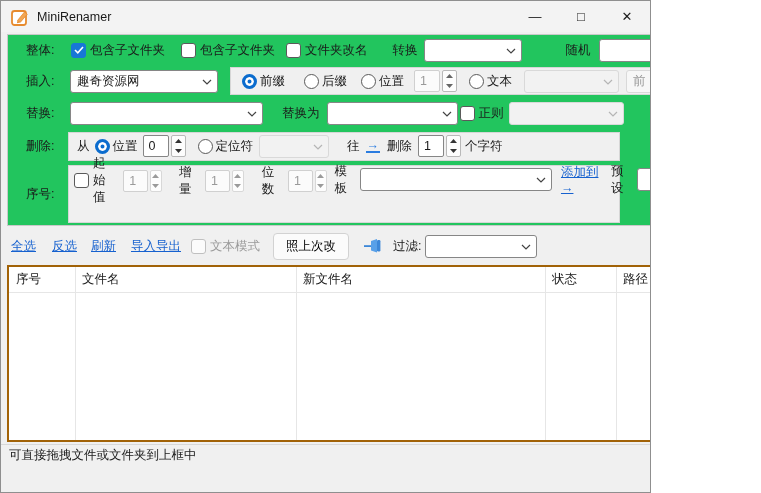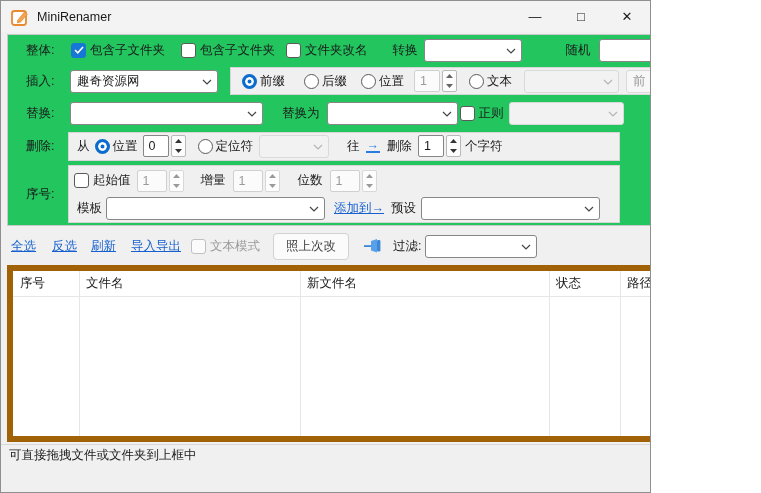--- a/index.html
+++ b/index.html
@@ -45,27 +45,27 @@
   
   .num { height: 22px; background: #fff; border: 1px solid #868686; border-radius: 2px; display: flex; align-items: center; padding-left: 5px; }
   .num.dis { background: #fbfbfb; border-color: #d0d0d0; color: #9a9a9a; }
   .steppers { width: 15px; height: 22px; margin-left: 2px; border: 1px solid #b9b9b9; border-radius: 2px; background: #fdfdfd; display: flex; flex-direction: column; }
   .steppers span { flex: 1; display: flex; align-items: center; justify-content: center; line-height: 0; }
   .steppers.dis { border-color: #d8d8d8; }
 
   
   .lnk { color: #1661cf; text-decoration: underline; cursor: pointer; }
   .btn { height: 27px; background: #fdfdfd; border: 1px solid #878787; border-radius: 4px; display: inline-flex; align-items: center; justify-content: center; font-size: 12.5px; }
-  .btn.dis { color: #404040; border-color: #d2d2d2; background: #fbfbfb; }
+  .btn.dis { color: #000000; border-color: #d2d2d2; background: #fbfbfb; }
 
   
   .toolbar { height: 30px; margin-top: 5px; display: flex; align-items: center; padding-left: 10px; }
 
   
-  .ftable { position: relative; margin: 4px 6px 0 6px; width: 749px; height: 177px; background: #fff; border: 6px solid #a16207; }
+  .ftable { position: relative; margin: 4px 6px 0 6px; width: 749px; height: 177px; background: #fff; border: 2px solid #a16207; }
   .thead { display: flex; height: 25px; align-items: center; }
   .th { padding-left: 7px; white-space: nowrap; overflow: hidden; }
   .vline { position: absolute; top: 0; bottom: 0; width: 1px; background: #e6e6e6; }
   .hline { position: absolute; left: 0; right: 0; top: 25px; height: 1px; background: #e6e6e6; }
   .tbody { position: absolute; top: 26px; left: 0; right: 0; bottom: 0; }
 
   
   .statusbar { margin-top: 2px; height: 21px; background: #f0f0f0; border-top: 1px solid #d8d8d8; display: flex; align-items: center; padding-left: 8px; }
   .arrow-ic { color: #2a7ce0; font-weight: bold; border-bottom: 2px solid #2a7ce0; line-height: 11px; padding: 0 1px; }
 </style>
@@ -251,21 +251,21 @@
                 <path d="M0 0 L3.5 4 L7 0 Z" fill="#333"></path>
               </svg>
             </span>
         </div>
         <span style="margin-left:4px">个字符</span>
       </div>
     </div>
 
     <div class="prow" style="height:62px">
       <span class="row-label">序号:</span>
-      <div class="grp" style="width:552px;height:58px;flex-direction:column;align-items:stretch">
+      <div class="grp" style="width:552px;height:58px;flex-direction:row;align-items:stretch">
         <div class="prow" style="height:29px">
           <span class="cb" style="margin-left:5px">
             <span class="box"></span>
             <span class="cbl">起始值</span>
           </span>
           <div class="num dis" style="width:30px;margin-left:6px">1</div>
           <div class="steppers dis">
             <span>
                 <svg width="7" height="4" viewBox="0 0 7 4">
                   <path d="M0 4 L3.5 0 L7 4 Z" fill="#9a9a9a"></path>

